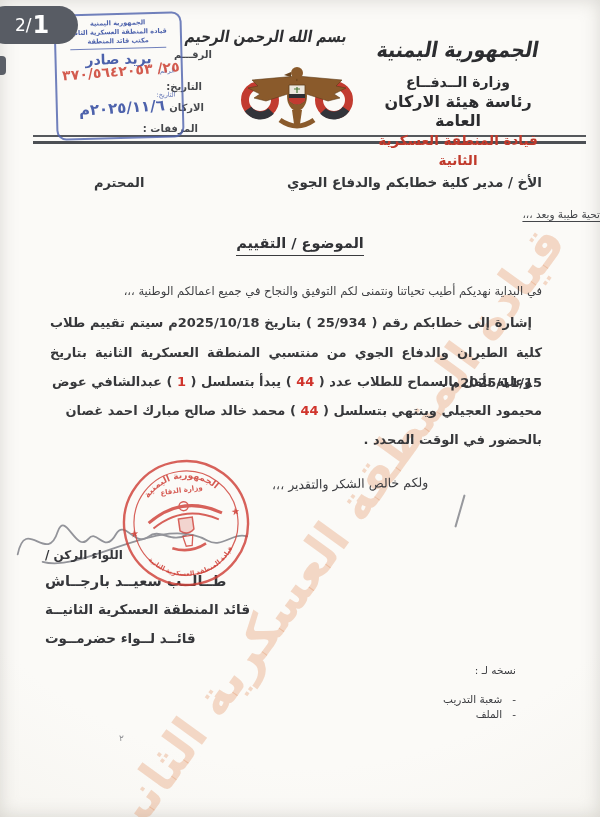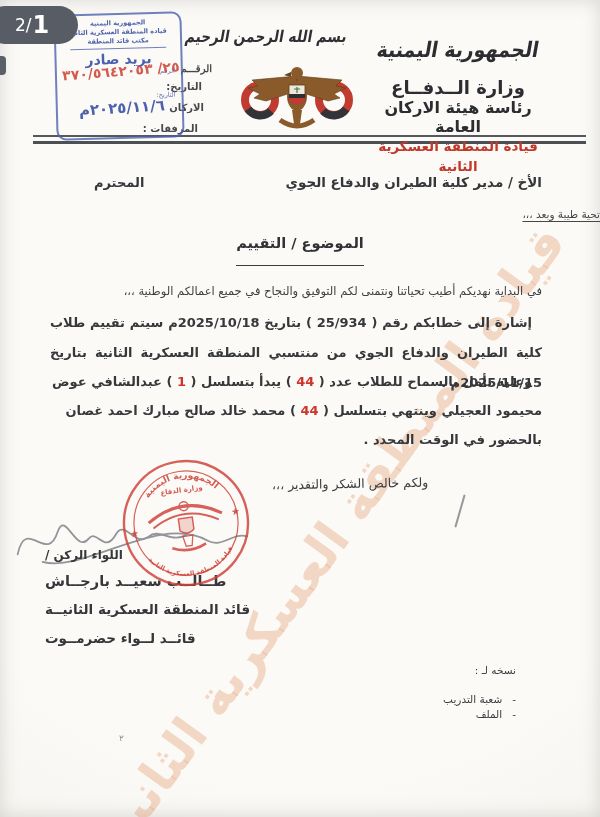--- a/index.html
+++ b/index.html
@@ -39,34 +39,34 @@
     transform:rotate(-2deg);direction:rtl;letter-spacing:1px;white-space:nowrap;
   }
   
   .form-lbl{color:#46484c;font-size:10px;font-weight:700;direction:rtl;z-index:2;}
   
   .sep1{left:33px;right:14px;top:135px;height:2px;background:#55585c;z-index:1;}
   .sep2{left:33px;right:14px;top:141px;height:2.5px;background:#4c4f54;z-index:1;}
   
   .hdr{right:46px;top:34px;width:192px;text-align:center;direction:rtl;color:#2c2d30;z-index:2;}
   .hdr .calli{font-size:19px;font-weight:700;transform:skewX(-10deg) scaleY(1.12);letter-spacing:-1px;line-height:30px;}
-  .hdr .l2{font-size:18px;font-weight:700;line-height:20px;margin-top:14px;}
+  .hdr .l2{font-size:14px;font-weight:700;line-height:20px;margin-top:8px;}
   .hdr .l3{font-size:16px;font-weight:700;line-height:19px;}
   .hdr .l4{font-size:13.5px;font-weight:700;line-height:20px;color:#c0392b;}
   .bismillah{
     left:232px;top:29px;width:112px;text-align:center;font-size:13px;font-weight:700;
     color:#2e2f32;transform:scale(1.05,1.25) skewX(-12deg);direction:rtl;z-index:2;white-space:nowrap;
   }
   
   .to-line{right:58px;top:174px;font-size:13.5px;font-weight:700;color:#35373a;direction:rtl;z-index:2;}
   .honorific{left:94px;top:175px;font-size:13px;font-weight:700;color:#35373a;z-index:2;}
   .greeting{left:0;right:0;top:208px;font-size:10.5px;color:#44464a;
     text-decoration:underline;text-underline-offset:3px;direction:rtl;z-index:2;}
   .subject{left:0;right:0;top:233px;text-align:center;direction:rtl;z-index:2;}
-  .subject span{font-size:14.5px;font-weight:700;color:#313236;border-bottom:1.6px solid #3a3b3e;padding-bottom:14px;}
+  .subject span{font-size:14.5px;font-weight:700;color:#313236;border-bottom:1.6px solid #3a3b3e;padding-bottom:4px;}
   .p1{right:58px;left:55px;top:284px;font-size:11.5px;color:#3e3f42;direction:rtl;text-align:right;
     letter-spacing:-.2px;z-index:2;}
   .p2{right:58px;left:50px;top:308px;font-size:13px;font-weight:700;color:#37383b;direction:rtl;
     text-align:justify;line-height:30px;text-indent:10px;z-index:2;}
   .p3{right:58px;left:50px;top:367px;font-size:13px;font-weight:700;color:#37383b;direction:rtl;
     text-align:right;line-height:29px;text-indent:10px;z-index:2;}
   .hl{color:#d0342c;}
   .closing{left:272px;top:476px;font-size:12.5px;color:#3b3c40;direction:rtl;transform:rotate(-1deg);
     z-index:2;white-space:nowrap;letter-spacing:-.3px;}
   
@@ -110,21 +110,21 @@
     <div class="tiny">قيادة المنطقة العسكرية الثانية</div>
     <div class="tiny">مكتب قائد المنطقة</div>
     <div class="rule"></div>
     <div class="mail">بريد صادر</div>
     <div class="lbl">الرقم:</div>
     <div class="lbl" style="margin-top:16px;">التاريخ:</div>
     <div class="abs red-script">٢٥/ ٣٧٠/٥٦٤٢٠٥٣</div>
     <div class="abs blue-script">٢٠٢٥/١١/٦م</div>
   </div>
 
-  <div class="abs form-lbl" style="right:388px;top:63px;font-family:Liberation Serif, serif;">الرقـــم</div>
+  <div class="abs form-lbl" style="right:388px;top:49px;">الرقـــم</div>
   <div class="abs form-lbl" style="right:398px;top:81px;">التاريخ:</div>
   <div class="abs form-lbl" style="right:396px;top:102px;">الاركان</div>
   <div class="abs form-lbl" style="right:402px;top:123px;">المرفقات :</div>
 
   <div class="abs bismillah">بسم الله الرحمن الرحيم</div>
   <svg class="abs" style="left:240px;top:56px;z-index:2;" width="114" height="80" viewBox="0 0 114 80">
 
     <circle cx="20" cy="44" r="15" fill="none" stroke="#c23b30" stroke-width="8"></circle>
     <path d="M8,53 A15,15 0 0 0 31,55" fill="none" stroke="#33343a" stroke-width="8"></path>
     <circle cx="94" cy="44" r="15" fill="none" stroke="#c23b30" stroke-width="8"></circle>
@@ -149,21 +149,21 @@
   <div class="abs hdr">
     <div class="calli">الجمهورية اليمنية</div>
     <div class="l2">وزارة الــدفــاع</div>
     <div class="l3">رئاسة هيئة الاركان العامة</div>
     <div class="l4">قيادة المنطقة العسكرية الثانية</div>
   </div>
 
   <div class="abs sep1"></div>
   <div class="abs sep2"></div>
 
-  <div class="abs to-line">الأخ / مدير كلية الطيران والدفاع الجوي</div>
+  <div class="abs to-line">الأخ / مدير كلية خطابكم والدفاع الجوي</div>
   <div class="abs honorific">المحترم</div>
   <div class="abs greeting">تحية طيبة وبعد ،،،</div>
   <div class="abs subject">
     <span>الموضوع / التقييم</span>
   </div>
 
   <div class="abs p1">في البداية نهديكم أطيب تحياتنا ونتمنى لكم التوفيق والنجاح في جميع اعمالكم الوطنية ،،،</div>
   <div class="abs p2">إشارة إلى خطابكم رقم ( 25/934 ) بتاريخ 2025/10/18م سيتم تقييم طلاب كلية الطيران والدفاع الجوي من منتسبي المنطقة العسكرية الثانية بتاريخ 2025/11/15م .</div>
   <div class="abs p3"><span>وعليه نأمل بالسماح للطلاب عدد ( </span><span class="hl">44</span><span> ) يبدأ بتسلسل ( </span><span class="hl">1</span><span> ) عبدالشافي عوض محيمود العجيلي وينتهي بتسلسل ( </span><span class="hl">44</span><span> ) محمد خالد صالح مبارك احمد غصان  بالحضور في الوقت المحدد .</span></div>
 

